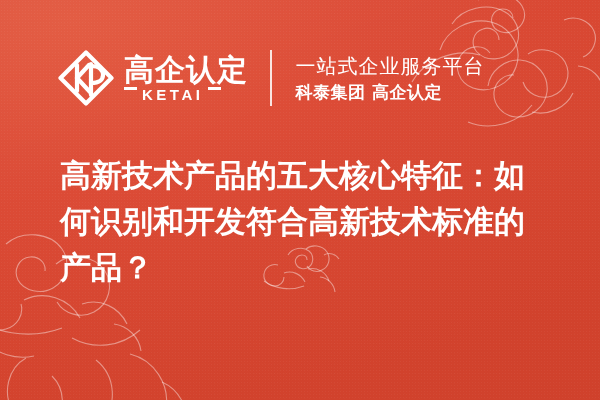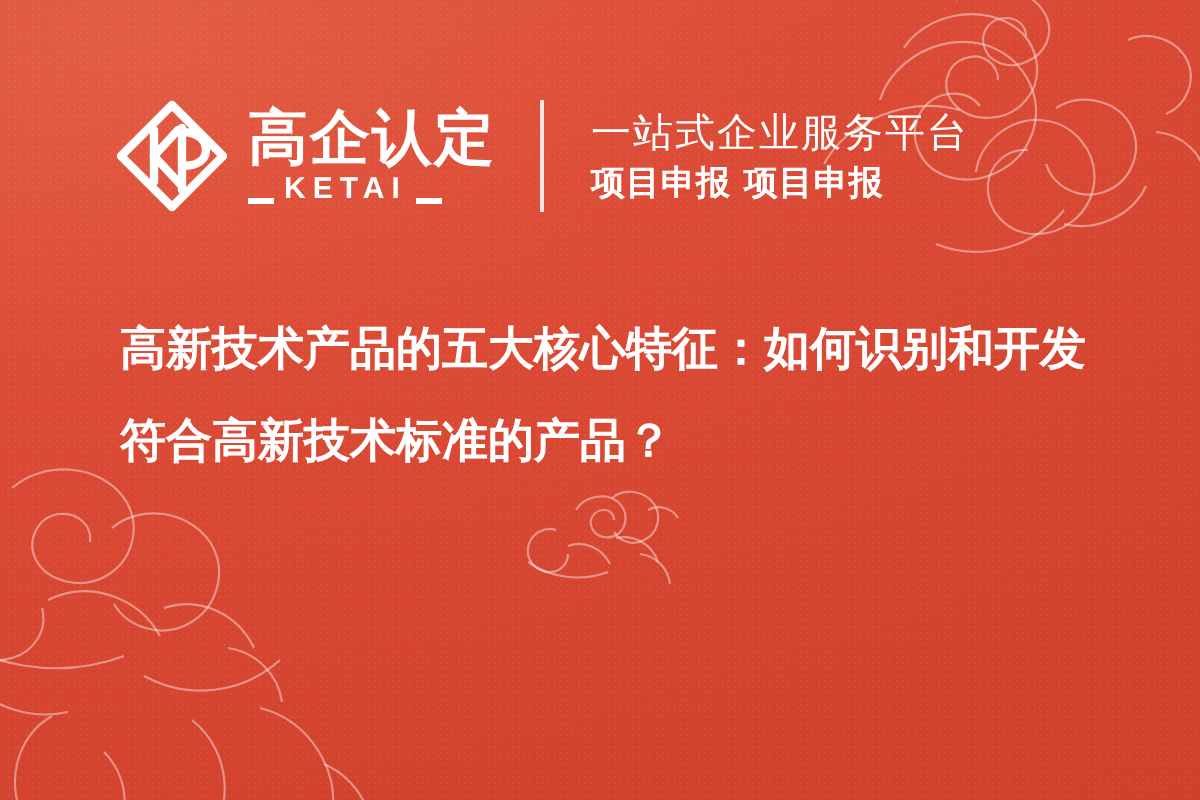--- a/index.html
+++ b/index.html
@@ -79,21 +79,21 @@
     font-family: "DejaVu Sans", "Liberation Sans", sans-serif;
     font-size: 30px;
     line-height: 1;
     font-weight: 700;
     letter-spacing: 1px;
     color: #ffffff;
     white-space: nowrap;
   }
   .logo-en-row {
     display: flex;
-    align-items: flex-end;
+    align-items: flex-start;
     gap: 5px;
   }
   .logo-rule {
     height: 3px;
     width: 13px;
     background: #ffffff;
     flex: none;
   }
   .logo-en {
     font-size: 15px;
@@ -137,21 +137,21 @@
   }
 
   
   .headline {
     position: absolute;
     left: 60px;
     top: 152px;
     width: 492px;
     margin: 0;
     font-family: "DejaVu Sans", "Liberation Sans", sans-serif;
-    font-size: 23px;
+    font-size: 31px;
     line-height: 46px;
     font-weight: 700;
     letter-spacing: 0px;
     color: #ffffff;
     word-break: break-all;
   }
 </style>
 </head>
 <body>
 
@@ -230,20 +230,20 @@
           <span class="logo-en">KETAI</span>
           <span class="logo-rule"></span>
         </div>
       </div>
     </div>
 
     <div class="header-divider"></div>
 
     <div class="tagline">
       <div class="tagline-main">一站式企业服务平台</div>
-      <div class="tagline-sub">项目申报 项目申报</div>
+      <div class="tagline-sub">科泰集团 高企认定</div>
     </div>
 
   </div>
 
   <h1 class="headline">高新技术产品的五大核心特征：如何识别和开发符合高新技术标准的产品？</h1>
 
 </div>
 
 </body></html>

